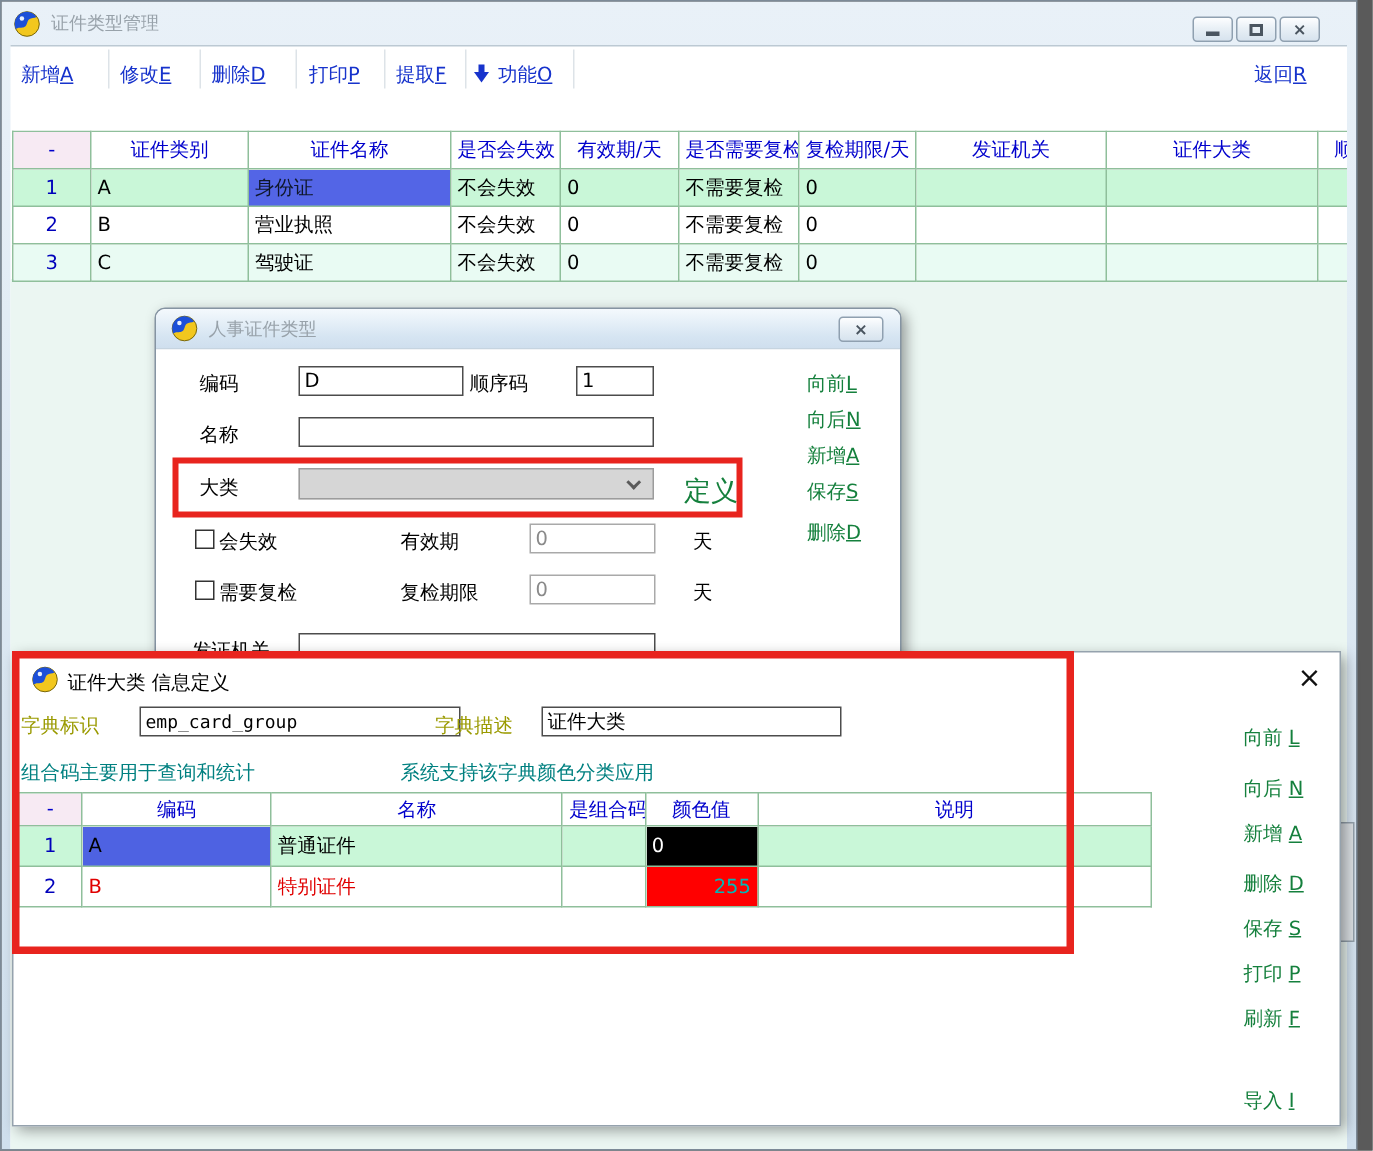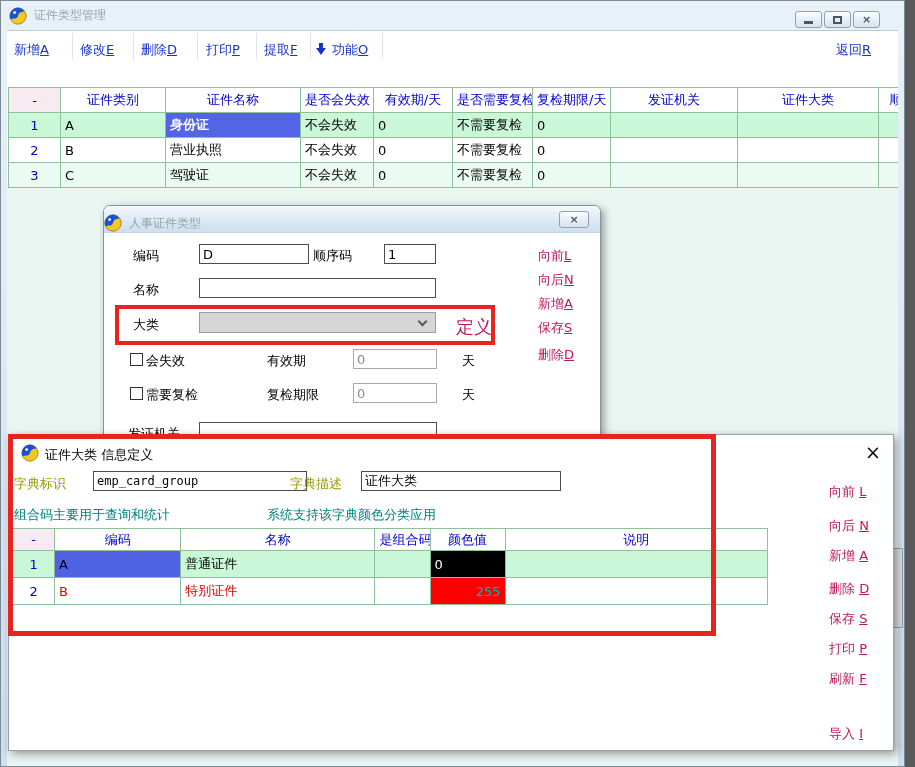--- a/index.html
+++ b/index.html
@@ -27,40 +27,40 @@
 
   
   table.grid { border-collapse:collapse; table-layout:fixed; font-size:13px; }
   table.grid th, table.grid td { border:1px solid #8fbf9b; overflow:hidden; white-space:nowrap; padding:0 4px; }
   table.grid th { color:#0000cc; font-weight:normal; background:#fff; text-align:center; }
   table.grid th.numcol { background:#f7eaf3; }
   td.numcell { color:#0000bb; text-align:center; background:#fff; }
   .r-mint td { background:#c9f7d8; }
   .r-white td { background:#ffffff; }
   .r-pale td { background:#e9fbf3; }
-  td.sel-white { background:#5365e6 !important; color:#ffffff;font-weight:bold; }
+  td.sel-white { background:#5365e6 !important; color:#0f172a; }
   td.sel-black { background:#4e62e2 !important; color:#000; }
   td.red-text { color:#e00000; }
   .main-table-wrap { position:absolute; left:1px; top:56px; width:890px; overflow:hidden; }
 
   
   .dlg { position:absolute; background:#fff; border:1px solid #8594a2; box-shadow:3px 3px 9px rgba(0,0,0,.38); }
   .dlg-mid { left:103px; top:205px; width:498px; height:250px; border-radius:7px 7px 0 0; z-index:10; }
   .dlg-mid-titlebar { position:absolute; left:0; top:0; right:0; height:27px; border-radius:6px 6px 0 0;
                       background:linear-gradient(#f4f9fd,#d6e5f2 70%,#cfdfee); border-bottom:1px solid #c6d4e0;
-                      display:flex; align-items:flex-end; }
+                      display:flex; align-items:center; padding-left:10px; }
   .dlg-mid-title { margin-left:7px; font-size:12px; color:#98a2aa; }
   .lbl { position:absolute; font-size:13px; color:#000; white-space:nowrap; }
   .txt { position:absolute; border:1px solid #4c4c4c; background:#fff; font-size:13px; padding:0 3px;
          font-family:"DejaVu Sans",sans-serif; color:#000; }
   .txt:disabled, .txt.dis { border-color:#a9a9a9; color:#8a8a8a; background:#fff; }
   .combo { position:absolute; background:#d6d6d6; border:1px solid #9c9c9c; }
   .chevron-down { position:absolute; right:9px; top:5px; width:7px; height:7px; border-right:2px solid #5a5a5a;
                   border-bottom:2px solid #5a5a5a; transform:rotate(45deg); }
-  .link { position:absolute; font-size:13px; color:#be185d; cursor:pointer; white-space:nowrap; }
+  .link { position:absolute; font-size:13px; color:#15803d; cursor:pointer; white-space:nowrap; }
   .checkbox { position:absolute; width:13px; height:13px; border:1px solid #333; background:#fff; }
   .redbox { position:absolute; border:4px solid #e8241e; z-index:30; pointer-events:none; }
   .closebtn-mid { position:absolute; left:455px; top:5px; width:30px; height:17px; border:1px solid #8fa0b0; border-radius:3px;
                   background:linear-gradient(#fdfeff,#e9f0f6 45%,#d7e3ee); display:flex; align-items:center; justify-content:center;
                   font-size:11px; color:#4a5560; font-weight:bold; }
 
   .dlg-bottom { left:8px; top:434px; width:886px; height:317px; z-index:20; border-color:#95a2ad; }
   .dlg-bottom-title { position:absolute; left:36px; top:11px; font-size:13px; color:#000; }
   .closex { position:absolute; left:856px; top:6px; font-size:19px; color:#111; cursor:pointer; }
   .olive { color:#9a9a00; }

